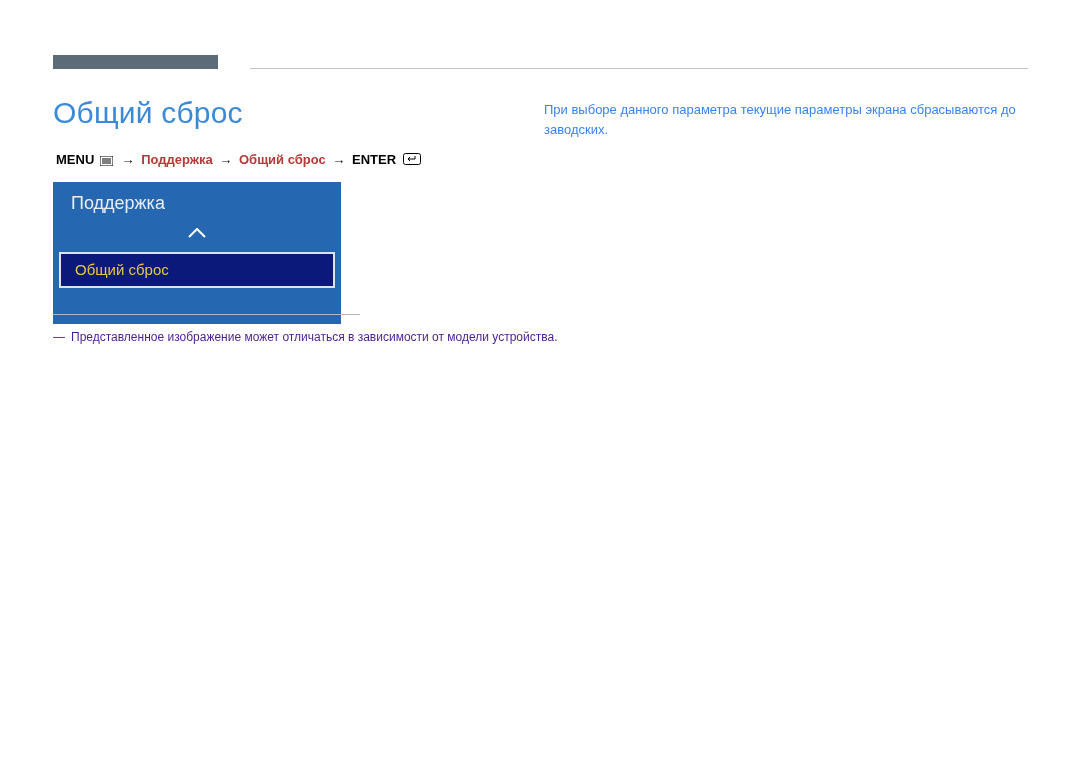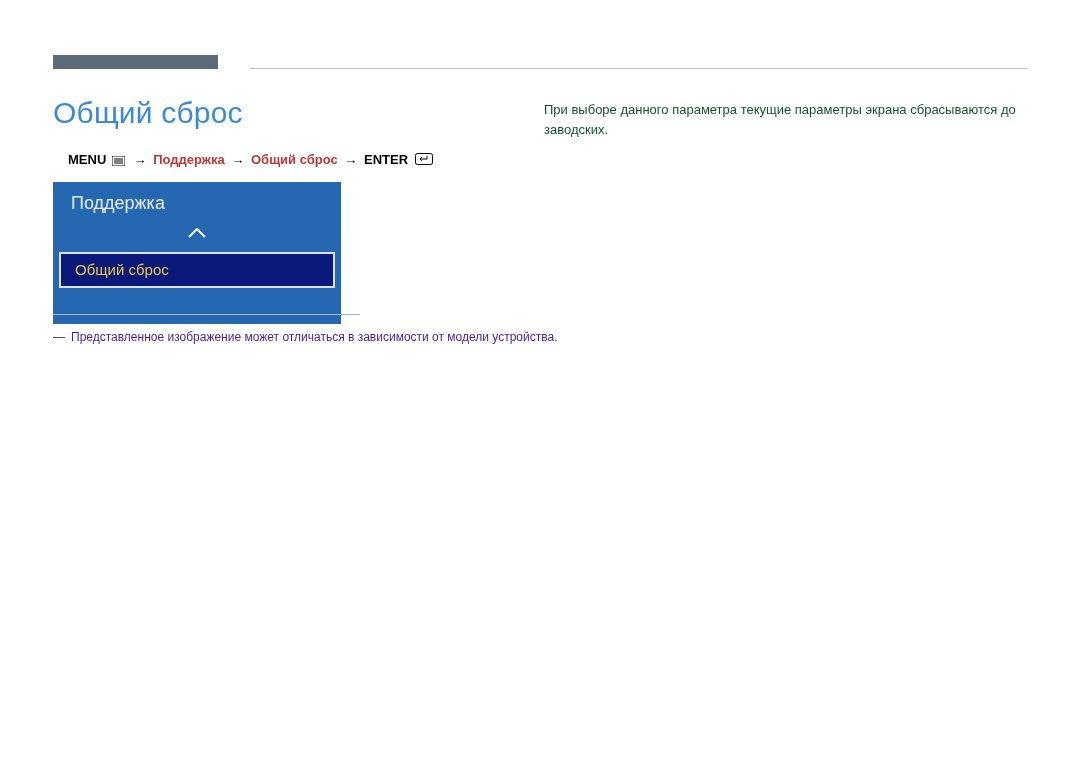--- a/index.html
+++ b/index.html
@@ -37,21 +37,21 @@
       top: 96px;
       left: 53px;
       font-size: 30px;
       font-weight: 400;
       color: #3b8ad8;
       letter-spacing: 0.2px;
     }
     .breadcrumb {
       position: absolute;
       top: 152px;
-      left: 68px;
+      left: 56px;
       font-size: 13px;
       font-weight: bold;
       text-align: right;
     }
     .breadcrumb .menu-label { color: #000; }
     .breadcrumb .menu-icon {
       display: inline-block;
       width: 13px;
       height: 9px;
       position: relative;
@@ -67,21 +67,21 @@
       vertical-align: middle;
       margin-left: 3px;
     }
 
     .description {
       position: absolute;
       top: 100px;
       left: 544px;
       right: 50px;
       font-size: 13px;
-      color: #14532d;
+      color: #3b82f6;
       line-height: 1.5;
     }
 
     .menu-panel {
       position: absolute;
       top: 182px;
       left: 53px;
       width: 288px;
       background: #2567b0;
       color: #fff;

